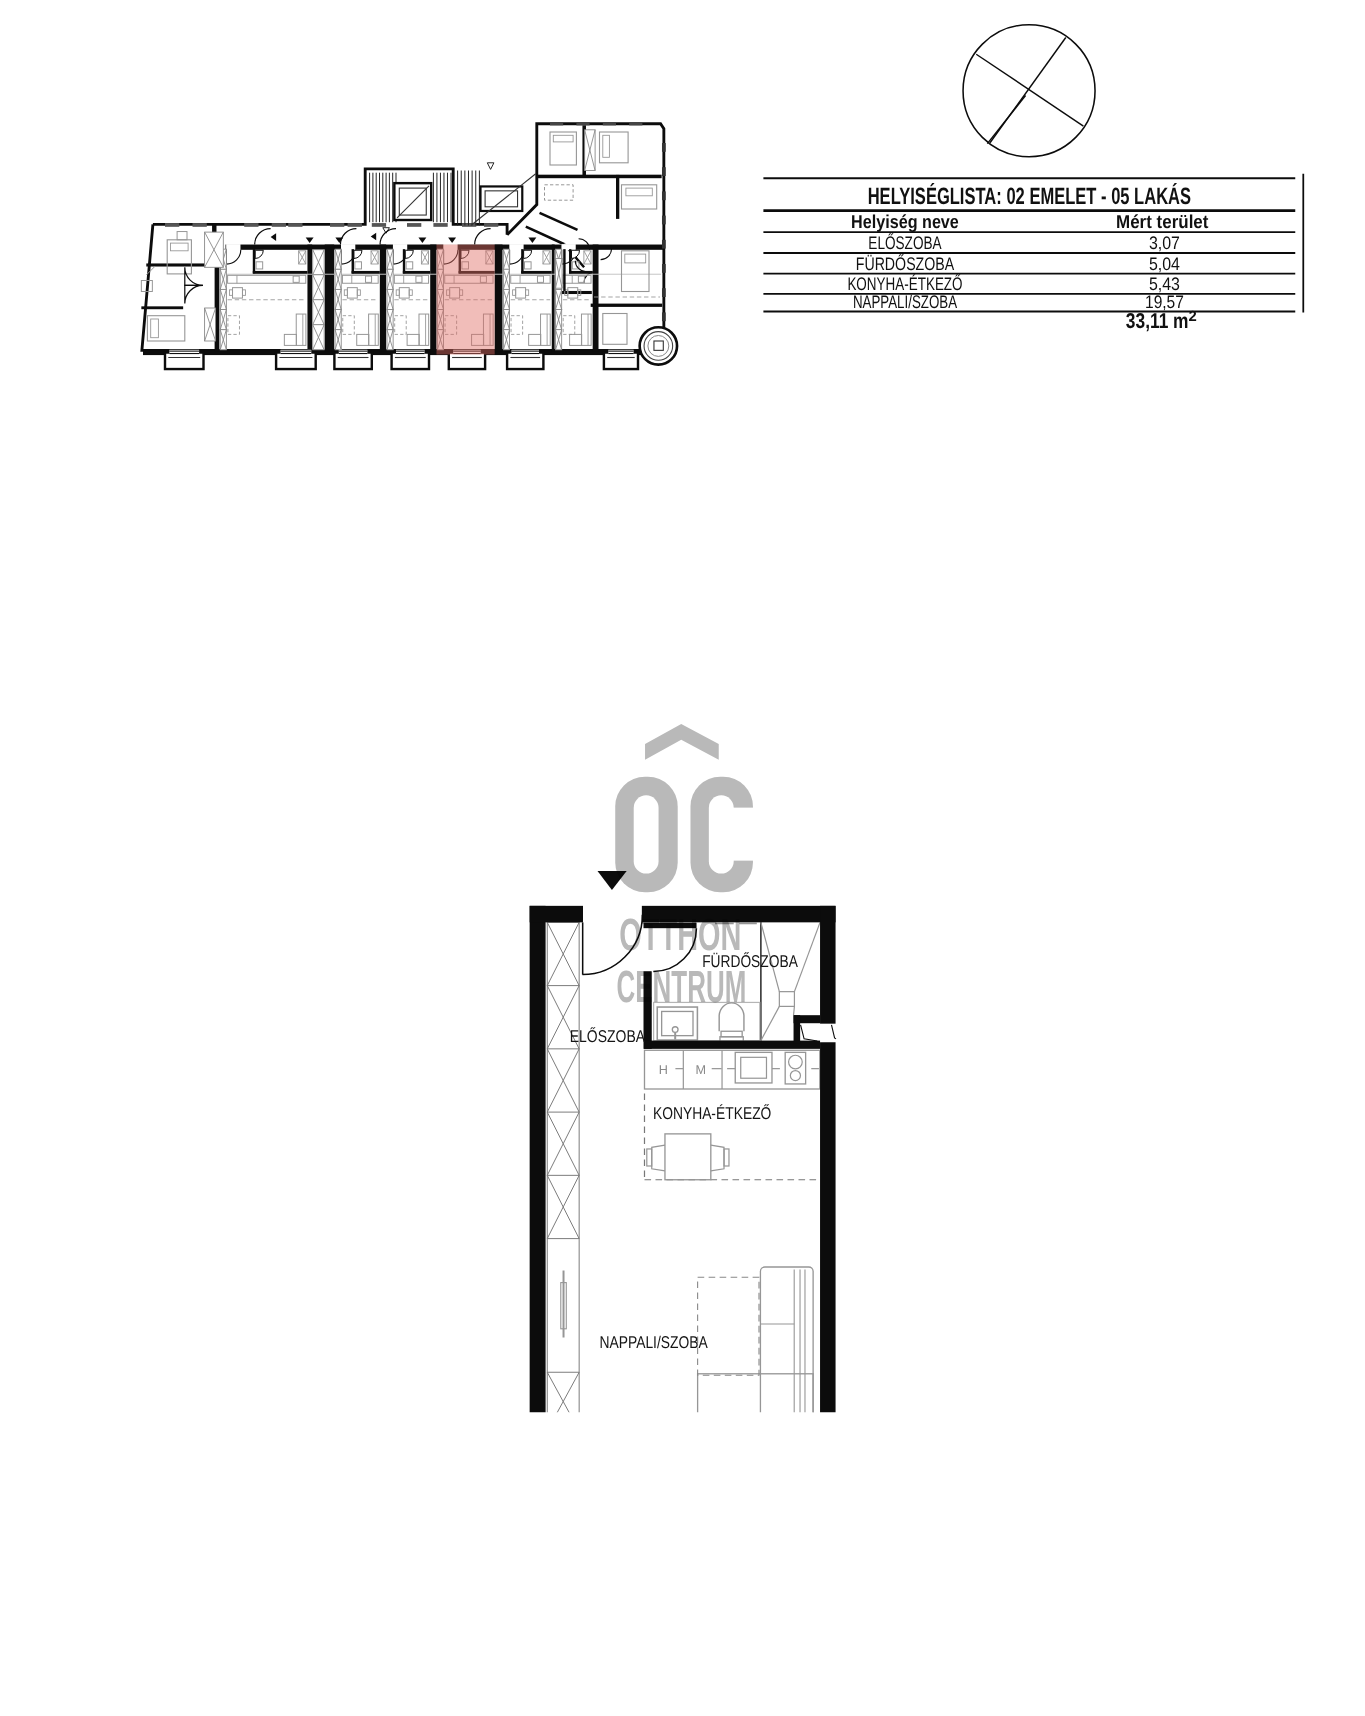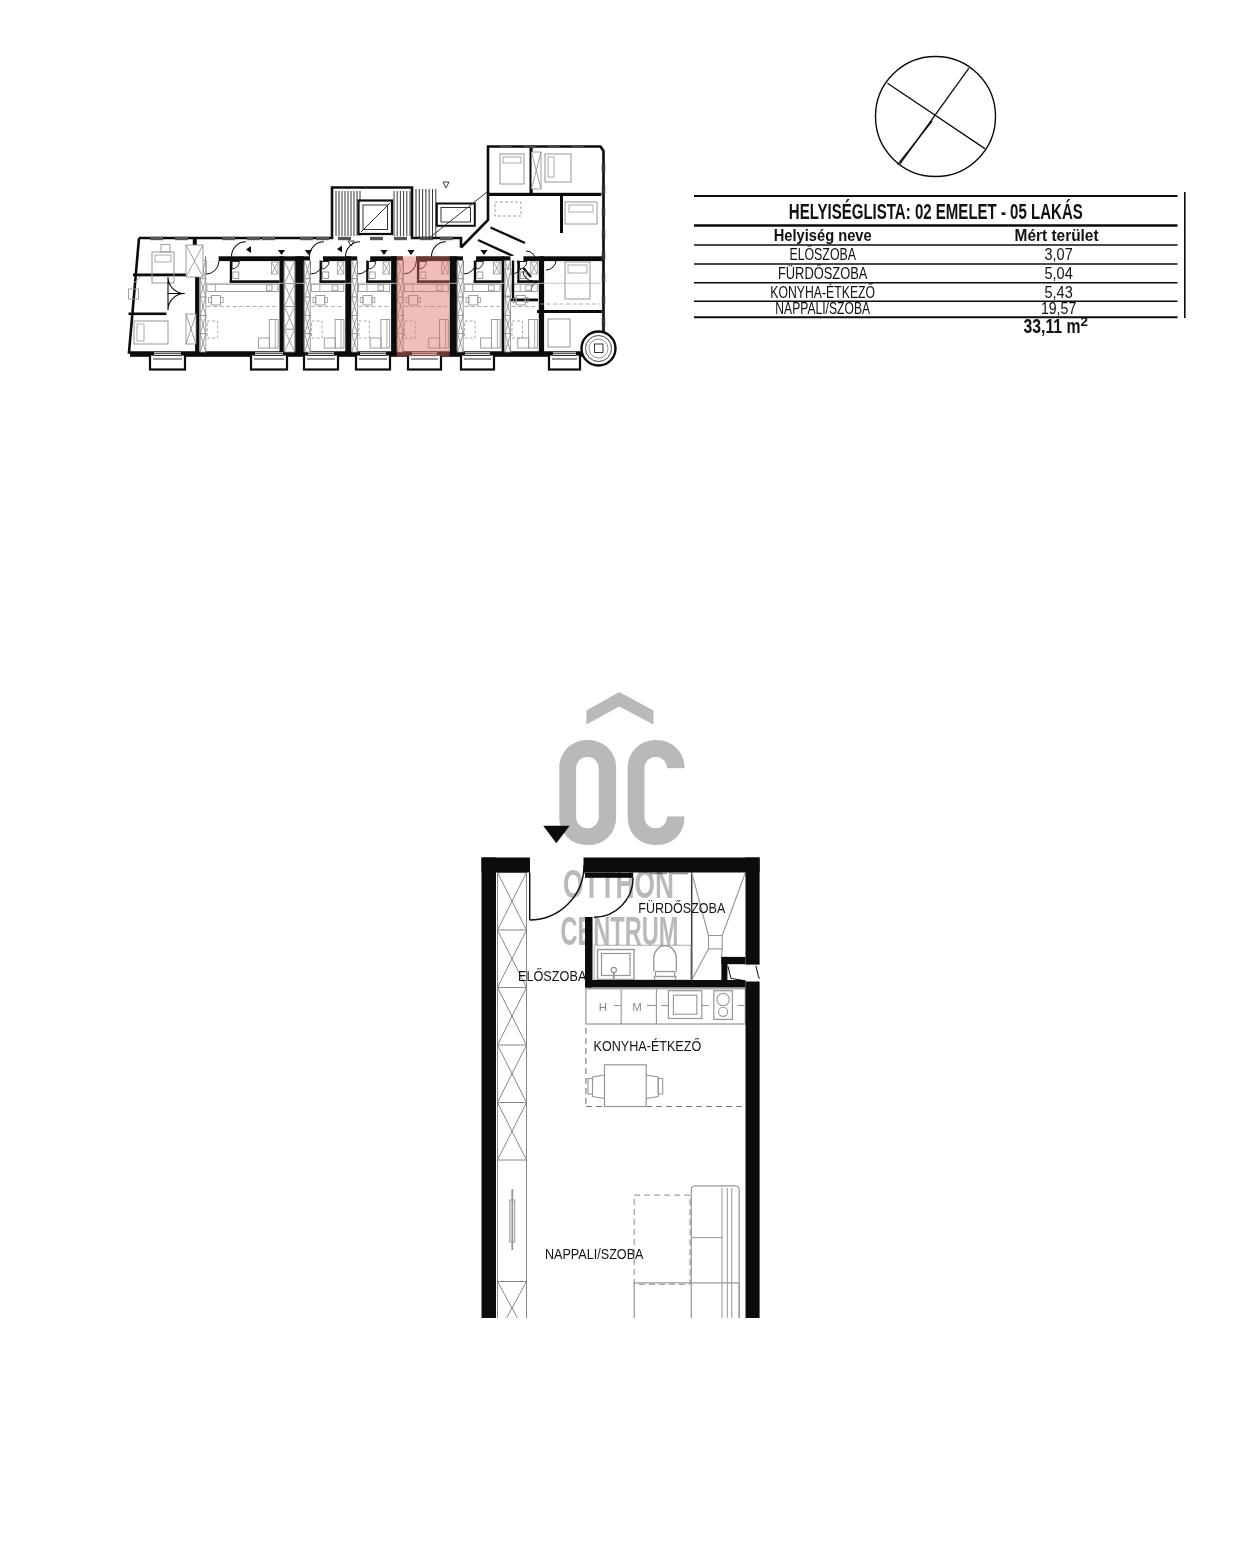--- a/index.html
+++ b/index.html
@@ -1,15 +1,15 @@
 <!DOCTYPE html>
 <html><head><meta charset="utf-8">
 <style>
 html,body{margin:0;padding:0;background:#fff;}
-#page{position:relative;width:1241px;height:1284px;background:#fff;overflow:hidden;margin-top:34px;}
+#page{position:relative;width:1241px;height:1284px;background:#fff;overflow:hidden;}
 svg{display:block;}
 text{font-family:"Liberation Sans",sans-serif;}
 </style></head>
 <body>
 <div id="page">
 <svg width="1241" height="1560" viewBox="0 0 1241 1560">
 
 <g>
 
 <path d="M 139,204 L 332,204 L 332,153.5 L 412,153.5 L 412,204 L 461,204 L 461,213.5" fill="none" stroke="#0c0c0c" stroke-width="2.6"></path>

